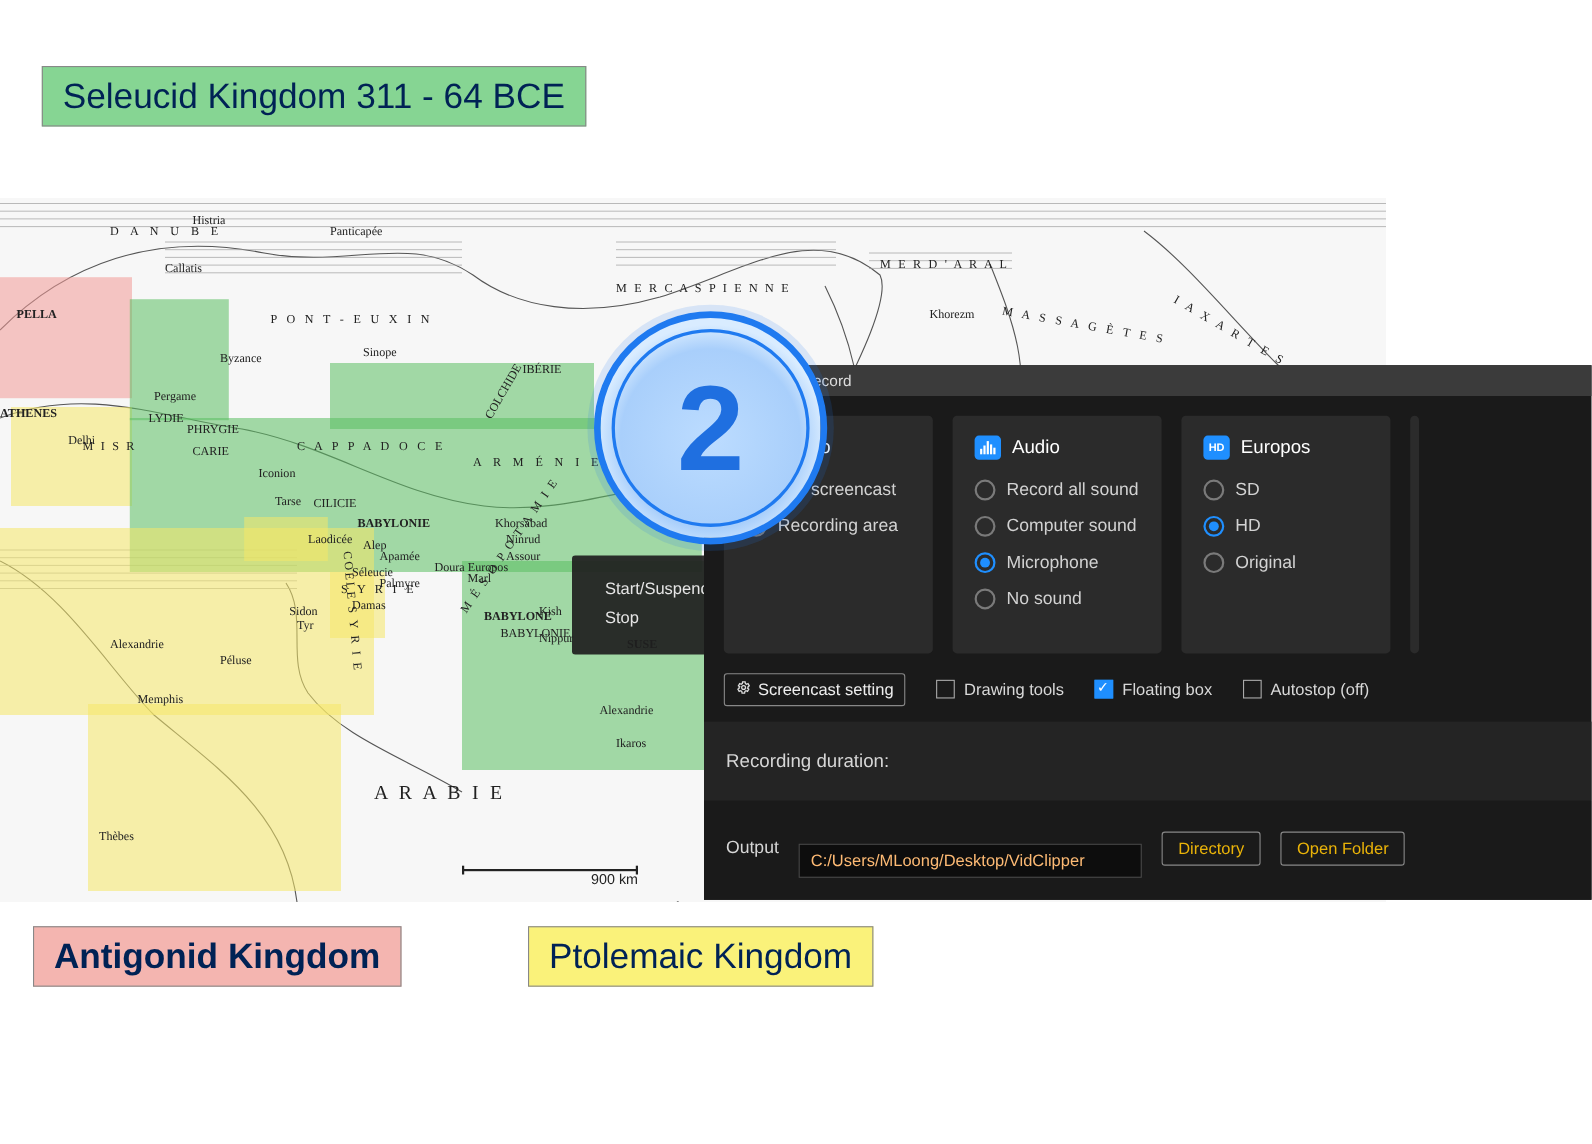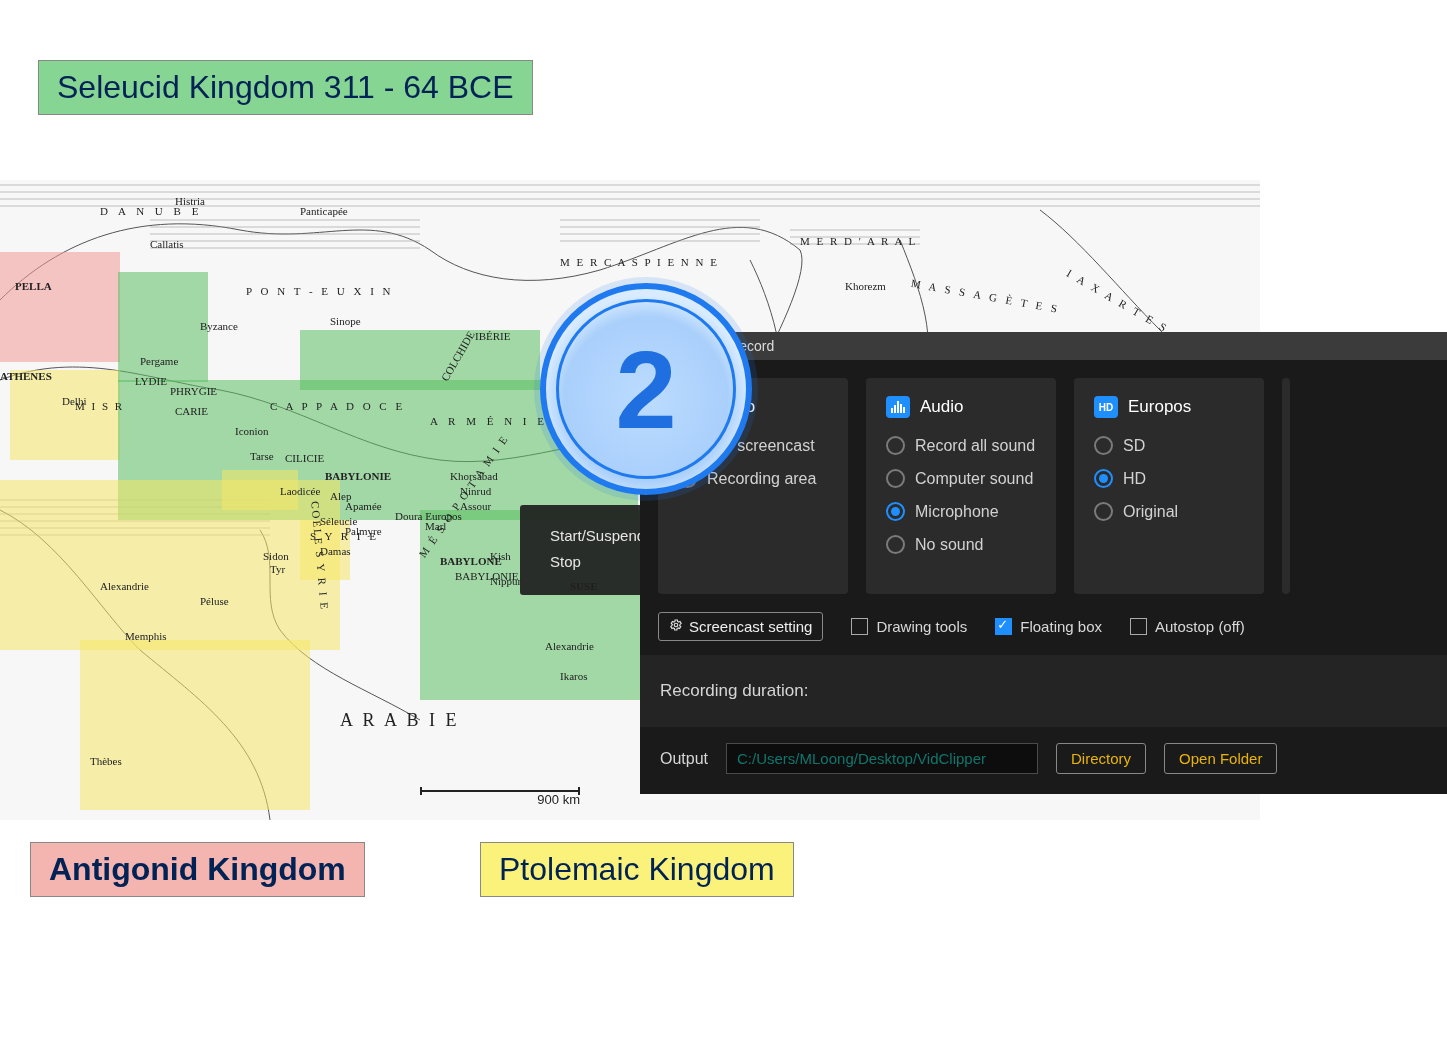--- a/index.html
+++ b/index.html
@@ -176,23 +176,23 @@
 
   
   .output-bar {
     background:#1a1a1a;
     padding:16px 20px 20px 20px;
     display:flex; align-items:center; gap:18px;
   }
   .output-label { color:#d6d6d6; font-size:16px; }
   .output-path {
     flex:0 0 290px;
-    background:#0d0d0d; color:#0f766e;
+    background:#0d0d0d; color:#fdba74;
     border:1px solid #4a4a4a;
-    padding:6px 10px; font-size:15px;
+    padding:6px 10px; font-size:15px;margin-top:23px;
   }
   .btn-box {
     border:1px solid #888; color:#eab308;
     padding:6px 14px; border-radius:3px;
     cursor:pointer; font-size:15px;
   }
 
   
   .map-label {
     position:absolute; font-size:11px; color:#222;

